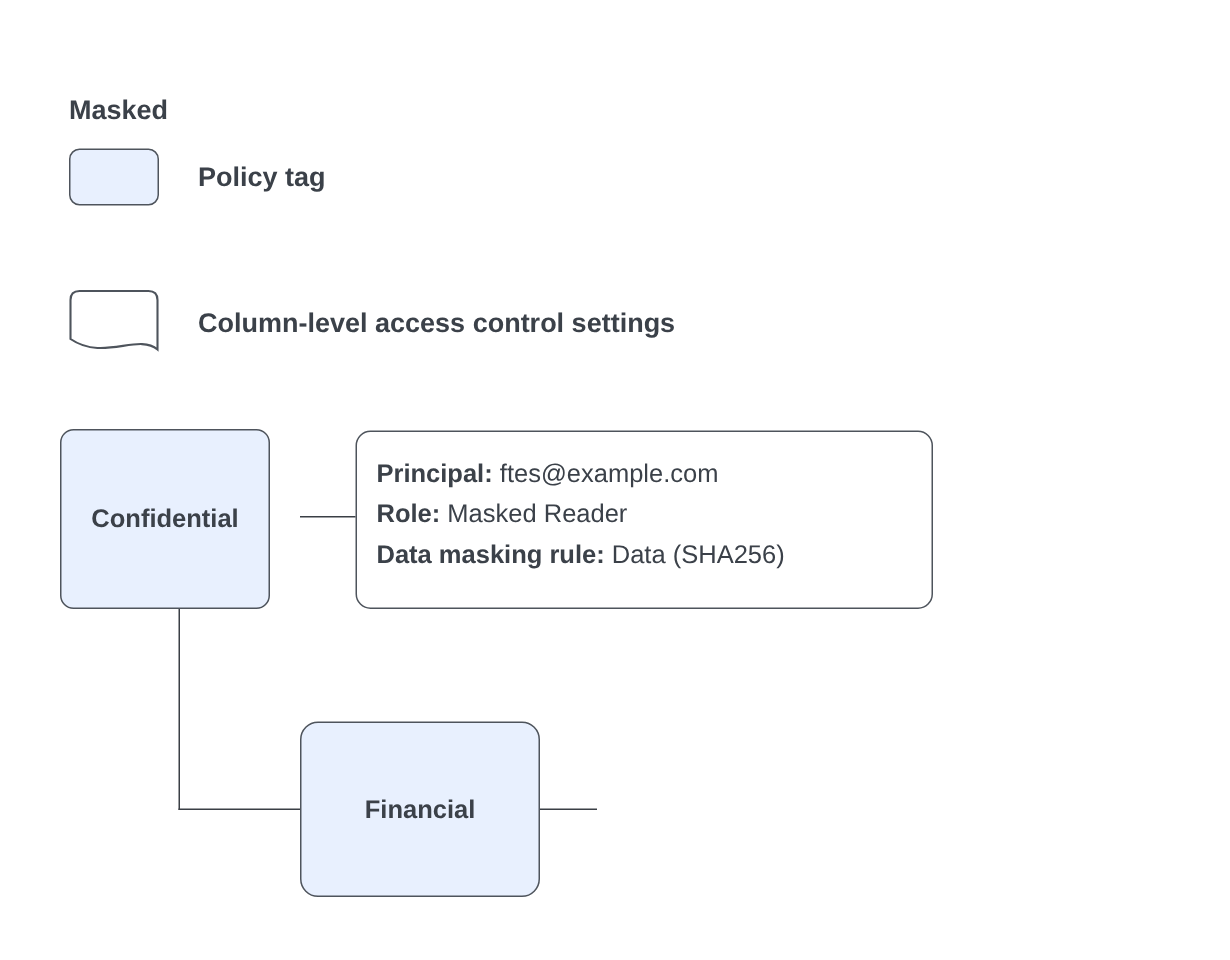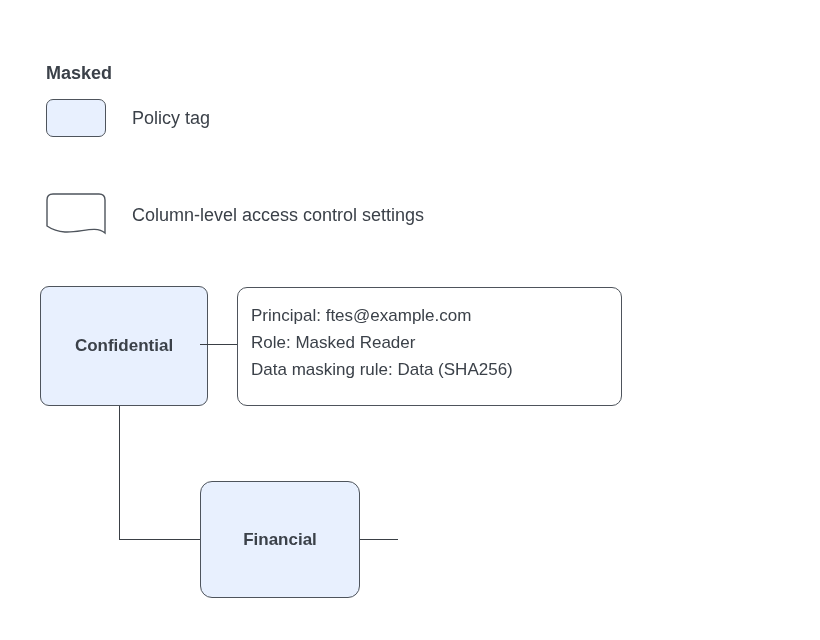--- a/index.html
+++ b/index.html
@@ -11,34 +11,34 @@
   }
   html,body{margin:0;padding:0;background:var(--bg);}
   body{font-family:"Liberation Sans","DejaVu Sans",sans-serif;color:var(--text);}
   .canvas{position:relative;width:820px;height:640px;background:var(--bg);overflow:hidden;}
 
   
   .legend-title{position:absolute;left:46px;top:63px;font-size:18px;font-weight:bold;}
   .legend-item{position:absolute;left:46px;display:flex;align-items:center;}
   .legend-swatch{width:60px;box-sizing:border-box;border:1.4px solid var(--shape-border);border-radius:7px;background:var(--node-fill);flex:0 0 auto;}
   .legend-swatch.white{background:#ffffff;}
-  .legend-label{position:absolute;left:86px;font-size:18px;font-weight:normal;white-space:nowrap;}
+  .legend-label{position:absolute;left:86px;font-size:18px;font-weight:bold;white-space:nowrap;}
 
   
   .node{position:absolute;box-sizing:border-box;background:var(--node-fill);
         border:1.4px solid var(--shape-border);border-radius:9px;
         display:flex;align-items:center;justify-content:center;
         font-size:17px;font-weight:bold;}
 
   
   .policy-box{position:absolute;box-sizing:border-box;background:#ffffff;
         border:1.4px solid var(--shape-border);border-radius:10px;
         font-size:17px;line-height:27px;padding:14px 14px 0 13px;}
   .field-line{white-space:nowrap;}
-  .field-label{font-weight:normal;}
+  .field-label{font-weight:bold;}
 
   
   .doc-box{position:absolute;}
   .doc-box svg{position:absolute;left:0;top:0;display:block;}
   .doc-text{position:absolute;left:0;top:0;font-size:17px;line-height:27px;padding:20px 0 0 10px;}
   .doc-path{fill:#ffffff;stroke:var(--shape-border);stroke-width:1.4;}
   .doc-path.legend{stroke-width:1.4;}
 
   
   .connector{position:absolute;}
@@ -58,21 +58,21 @@
   </div>
 
 
   <div class="legend-item" style="top:193px;height:44px;">
     <svg width="60" height="44" viewBox="0 0 60 44">
       <path class="doc-path legend" d="M7,1 H53 Q59,1 59,7 V40 C46,29 23,48 1,33 V7 Q1,1 7,1 Z"></path>
     </svg>
     <div class="legend-label">Column-level access control settings</div>
   </div>
 
-  <div class="node" style="left:40px;top:286px;width:168px;height:120px;">
+  <div class="node" style="left:40px;top:286px;width:140px;height:120px;">
     <span>Confidential</span>
   </div>
 
   <div class="policy-box" style="left:237px;top:287px;width:385px;height:119px;">
     <div class="field-line"><span class="field-label">Principal:</span> <span>ftes@example.com</span></div>
     <div class="field-line"><span class="field-label">Role:</span> <span>Masked Reader</span></div>
     <div class="field-line"><span class="field-label">Data masking rule:</span> <span>Data (SHA256)</span></div>
   </div>
 
   <div class="node" style="left:200px;top:481px;width:160px;height:117px;border-radius:12px;">

